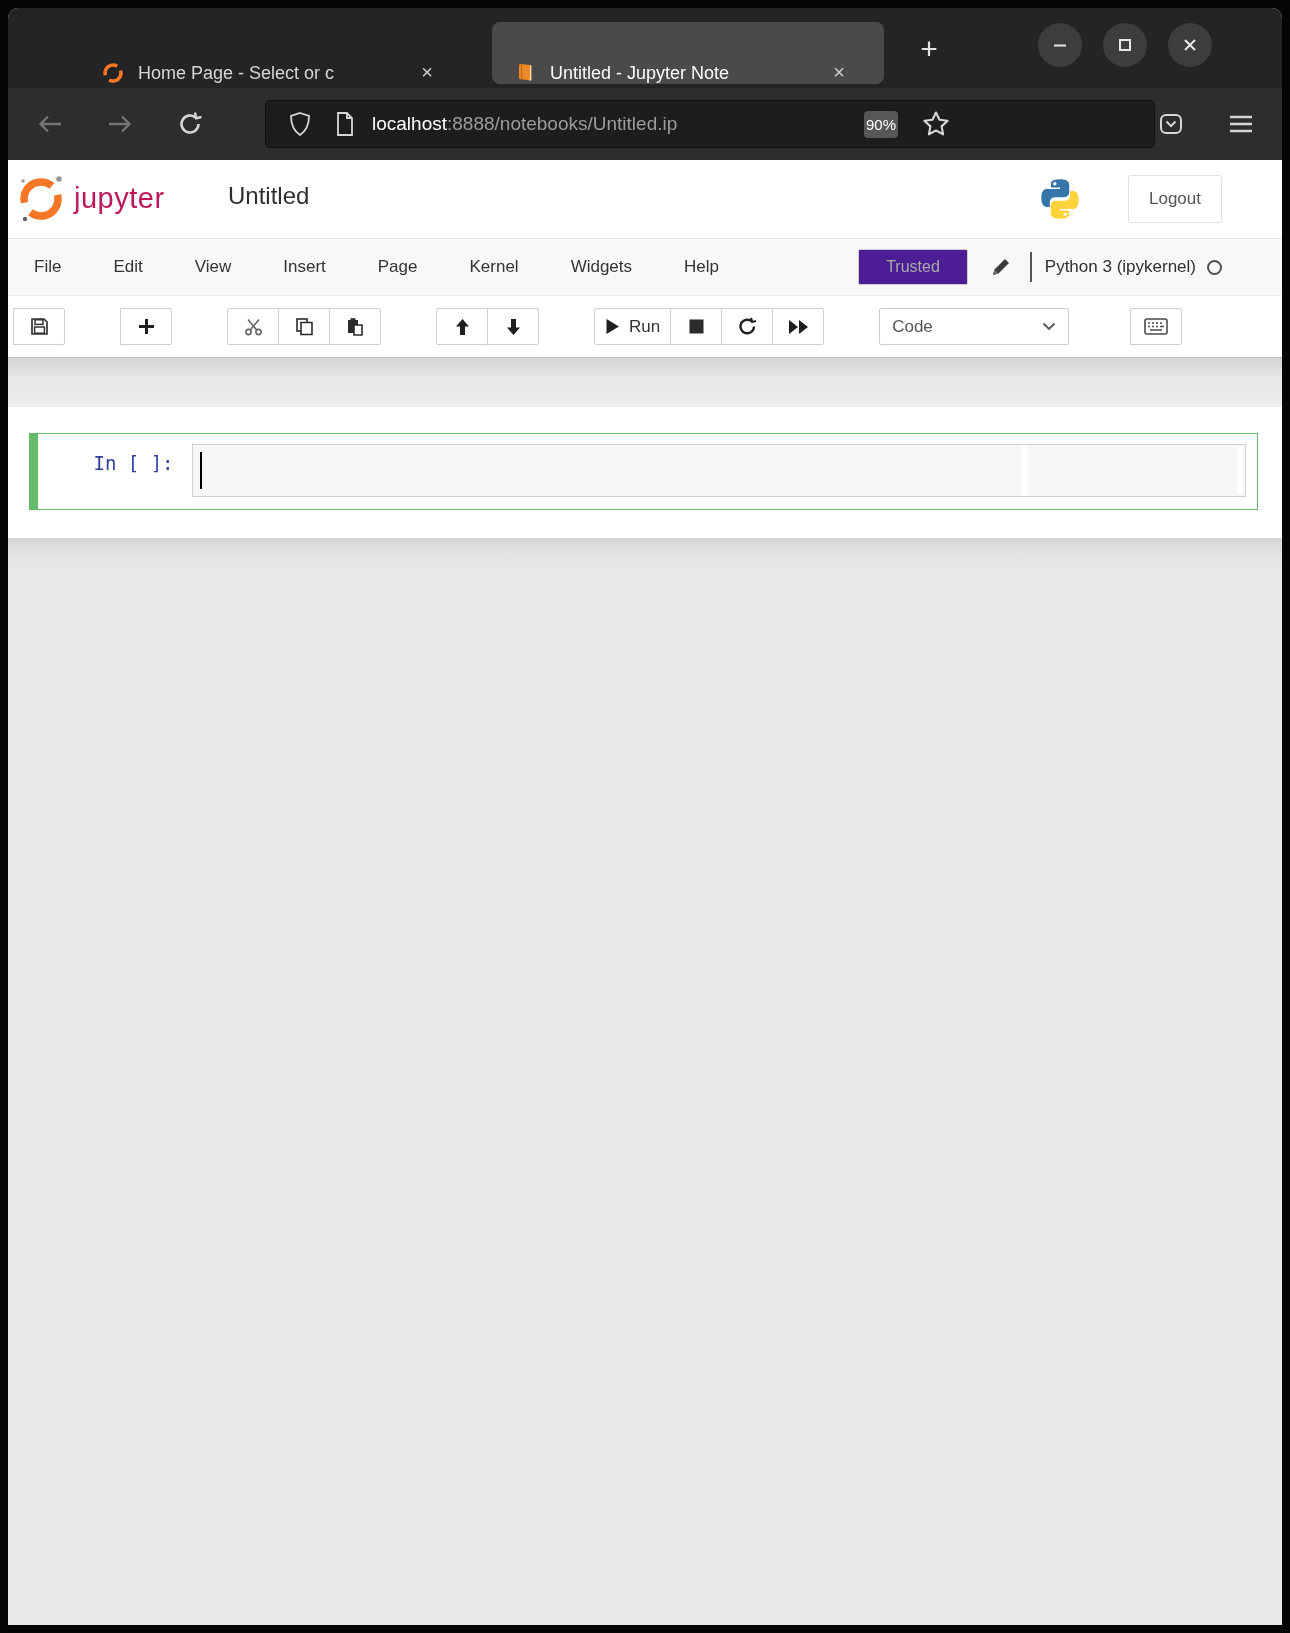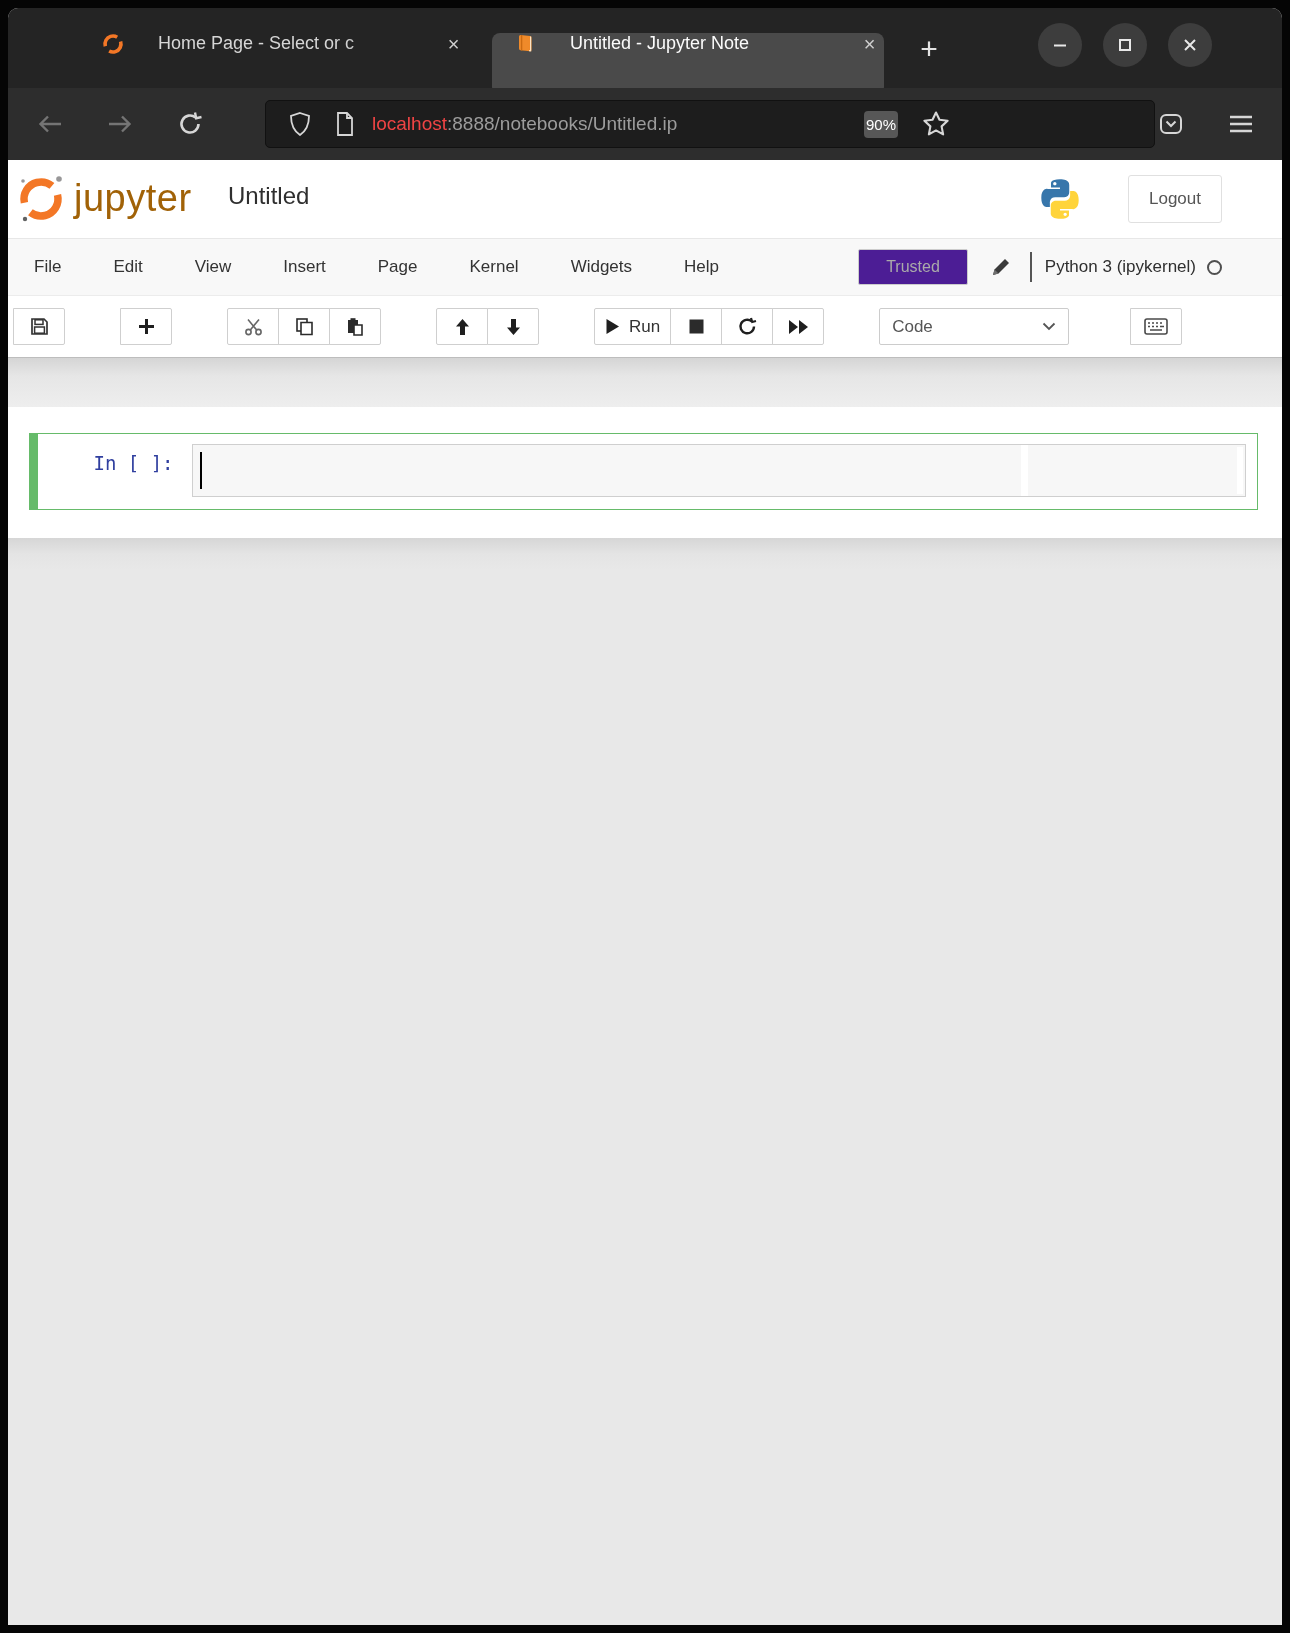--- a/index.html
+++ b/index.html
@@ -3,22 +3,22 @@
 <meta charset="utf-8">
 <style>
   * { margin:0; padding:0; box-sizing:border-box; }
   body { background:#000; font-family:"Liberation Sans", sans-serif; }
   .frame { position:relative; width:1290px; height:1633px; background:#050505; }
   .window { position:absolute; left:8px; top:8px; width:1274px; height:1617px;
             border-radius:10px 10px 0 0; overflow:hidden; background:#e8e8e8; }
 
   
   .titlebar { position:relative; height:80px; background:#242424; }
-  .tab { position:absolute; top:25px; height:62px; display:flex; align-items:flex-start;
-         border-radius:8px; cursor:default;gap:20px; }
+  .tab { position:absolute; top:14px; height:62px; display:flex; align-items:flex-end;
+         border-radius:8px; cursor:default; }
   .tab-home { left:72px; width:388px; }
   .tab-active { left:484px; width:392px; background:#4a4a4a; }
   .favicon { width:22px; height:22px; margin-left:22px; flex:0 0 auto; }
   .tab-title { margin-left:14px; font-size:18px; color:#d6d6d6; white-space:nowrap;
                overflow:hidden; width:272px;
                -webkit-mask-image:linear-gradient(to right,#000 72%,transparent 97%);
                mask-image:linear-gradient(to right,#000 72%,transparent 97%); }
   .tab-active .tab-title { color:#fbfbfb; }
   .tab-close { margin-left:2px; width:30px; text-align:center; color:#cfcfcf; font-size:20px; }
   .newtab { position:absolute; left:898px; top:18px; width:46px; height:46px; border-radius:6px;
@@ -31,31 +31,31 @@
   
   .navbar { position:relative; height:72px; background:#2d2d2d; display:flex; align-items:center; }
   .navicon { width:40px; display:flex; justify-content:center; }
   .nav-back { margin-left:22px; } .nav-fwd { margin-left:30px; } .nav-reload { margin-left:30px; }
   .urlbar { position:absolute; left:257px; top:12px; width:890px; height:48px; background:#1d1d1d;
             border:1px solid #111; border-radius:5px; display:flex; align-items:center; }
   .urlbar .sep-ico { margin-left:22px; }
   .url-text { margin-left:16px; font-size:19px; white-space:nowrap; overflow:hidden; width:480px;
               -webkit-mask-image:linear-gradient(to right,#000 88%,transparent 99%);
               mask-image:linear-gradient(to right,#000 88%,transparent 99%); }
-  .url-host { color:#ef4444;margin-top:36px; } .url-path { color:#9c9c9c; }
+  .url-host { color:#ffffff;margin-top:36px; } .url-path { color:#9c9c9c; }
   .zoom-badge { margin-left:12px; background:#575757; color:#fff; font-size:15px;
                 padding:5px 2px; border-radius:4px; }
   .star { margin-left:24px; }
   .nav-right { position:absolute; right:28px; top:0; height:72px; display:flex; align-items:center; gap:44px; }
 
   
   .page { background:#fff; }
   .jp-header { position:relative; height:78px; background:#fff; }
   .jp-logo { position:absolute; left:8px; top:12px; display:flex; align-items:center; }
-  .jp-logo-text { font-size:38px; color:#a16207; margin-left:8px; letter-spacing:0.5px; }
+  .jp-logo-text { font-size:29px; color:#be185d; margin-left:8px; letter-spacing:0.5px; }
   .nb-title { position:absolute; left:220px; top:22px; font-size:24px; color:#2f2f2f; }
   .py-logo { position:absolute; left:1030px; top:17px; }
   .logout { position:absolute; left:1120px; top:15px; width:94px; height:48px; background:#fff;
             border:1px solid #e0e0e0; border-radius:3px; color:#555; font-size:17px; }
 
   
   .jp-menubar { height:58px; background:#f8f8f8; border-top:1px solid #e7e7e7;
                 border-bottom:1px solid #ececec; display:flex; align-items:center;
                 padding-right:60px; }
   .menu-item { padding:0 26px; font-size:17px; color:#333; }

